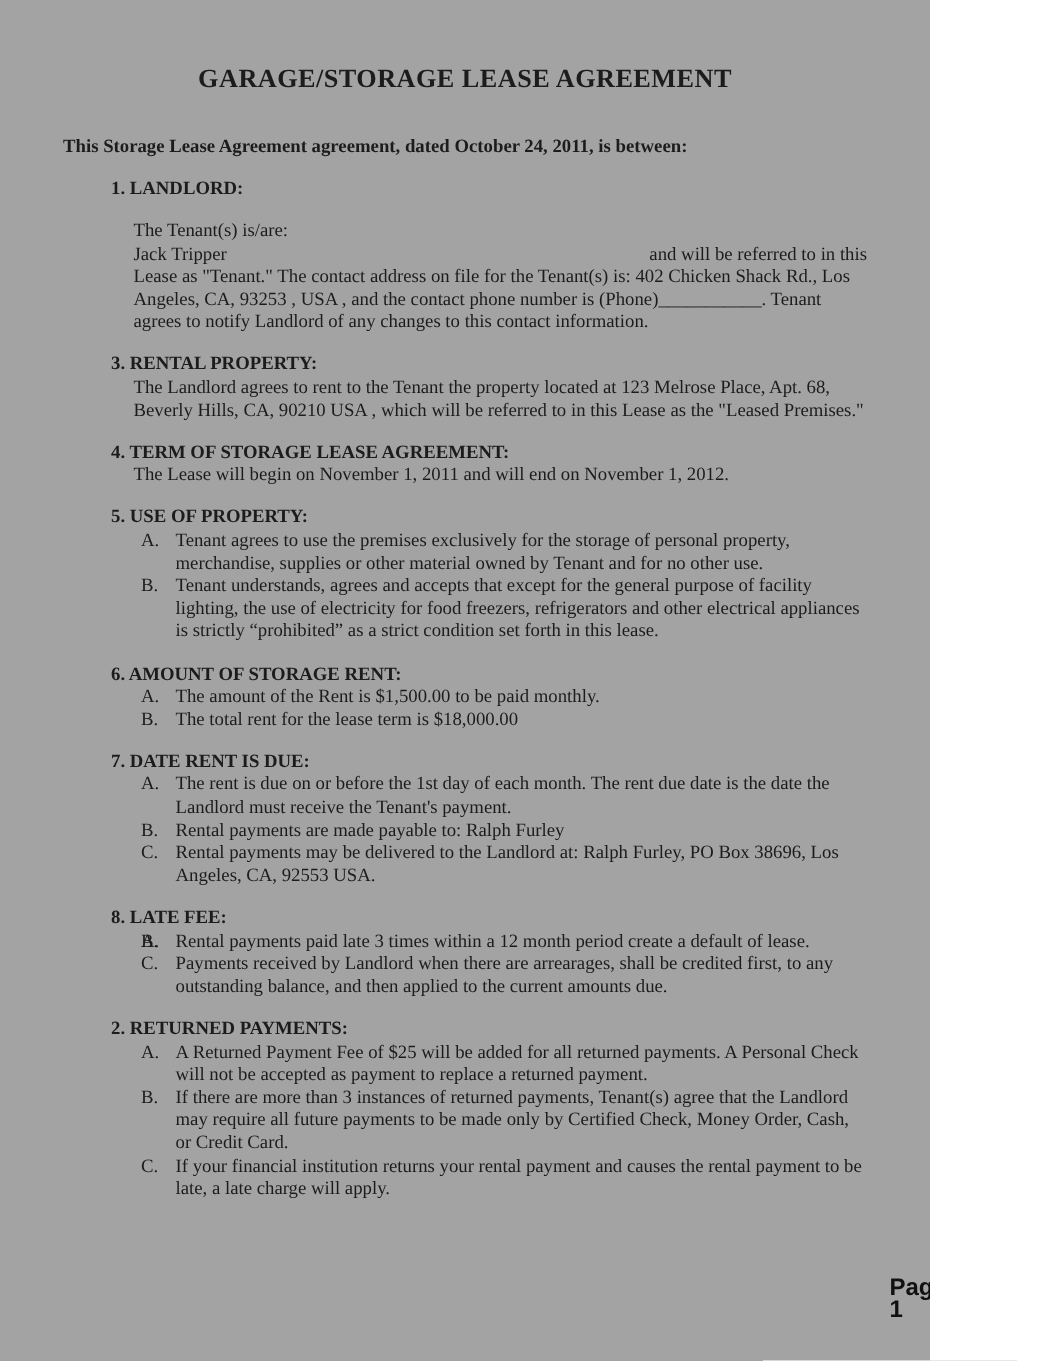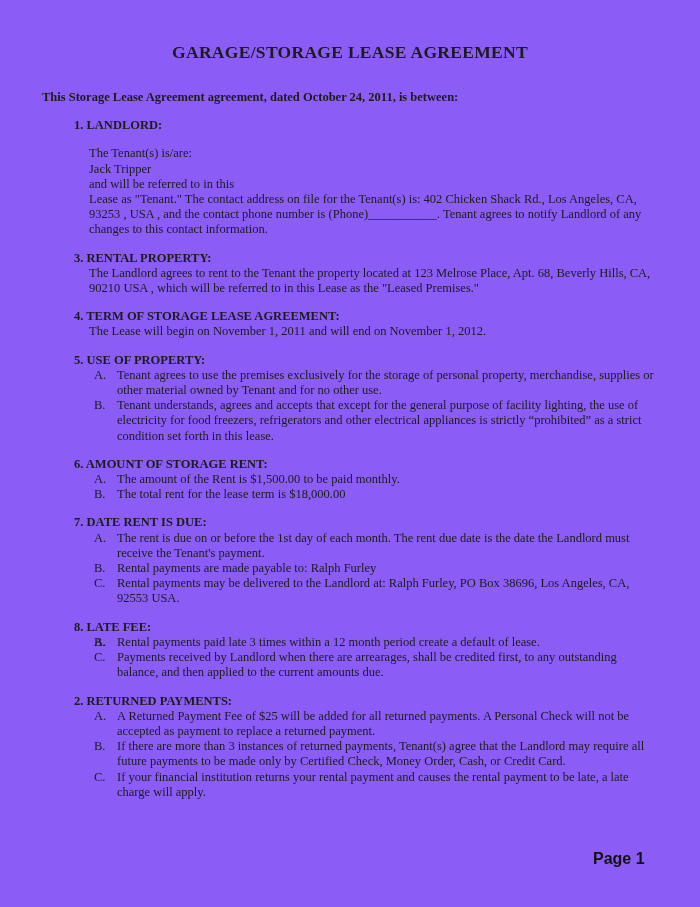--- a/index.html
+++ b/index.html
@@ -1,19 +1,19 @@
 <!DOCTYPE html>
 <html><head>
 <meta charset="utf-8">
 <style>
   html,body{margin:0;padding:0;background:#ffffff;}
   .page{
     position:relative;
-    width:700px;height:907px;
-    background:#8b5cf6;
+    width:620px;height:907px;
+    background:#a3a3a3;
     box-sizing:border-box;
     padding:36px 42px 0 42px;
     font-family:"Liberation Serif",serif;
     font-size:12.5px;
     line-height:15.2px;
     color:#1c1c1c;
     overflow:hidden;
   }
   .title{
     margin-top:7px;
@@ -26,21 +26,21 @@
   .intro{
     margin-top:28px;
     font-weight:bold;
   }
   .section{margin-top:13px;margin-left:32px;}
   .heading{font-weight:bold;}
   .sec-body{margin-left:15px;}
   .item{position:relative;padding-left:28px;}
   .item .label{position:absolute;left:5px;top:0;}
   .cols .left{display:inline-block;width:124px;}
-  .split{display:flex;justify-content:space-between;flex-direction:column;}
+  .split{display:flex;justify-content:space-between;}
   .footer{
     position:absolute;
     left:593px;top:851px;
     font-family:"Liberation Sans",sans-serif;
     font-weight:bold;
     font-size:16px;
     color:#111111;
   }
 </style>
 </head>

